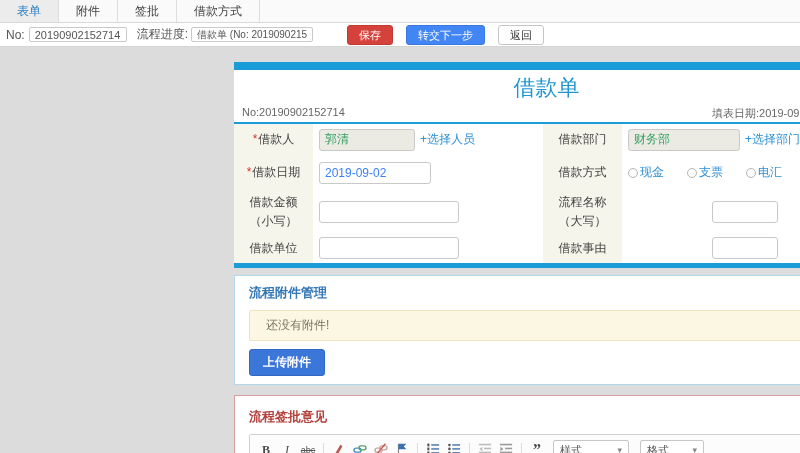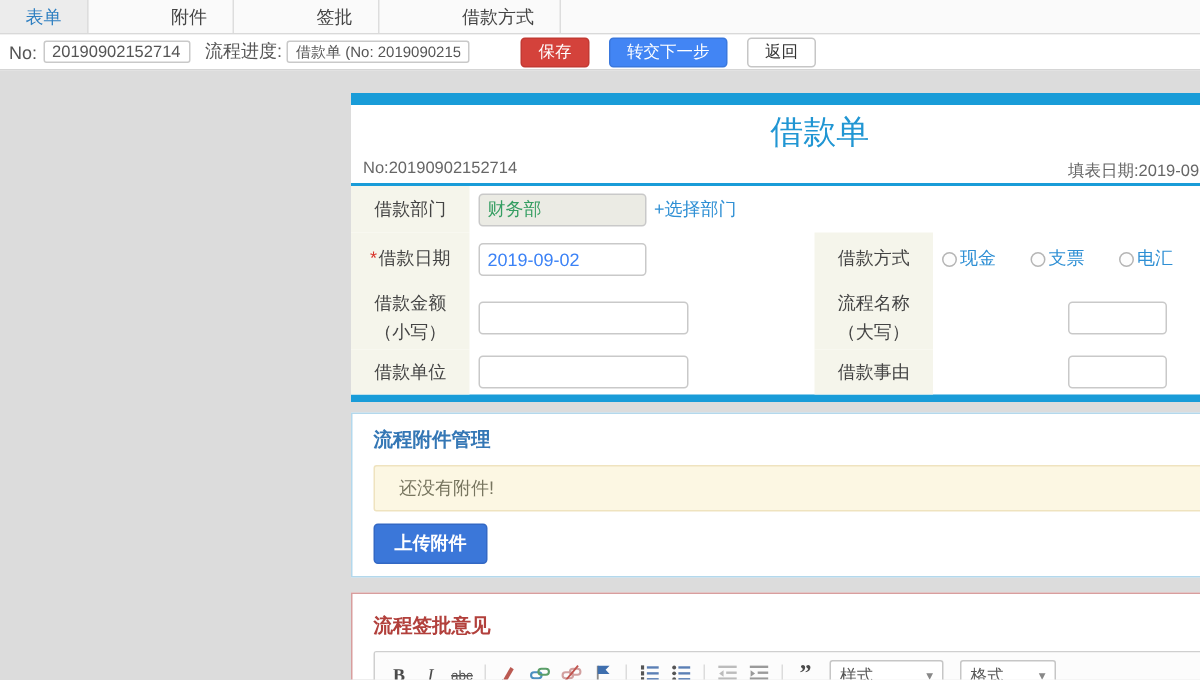--- a/index.html
+++ b/index.html
@@ -1,20 +1,20 @@
 <!DOCTYPE html>
 <html><head>
 <meta charset="utf-8">
 <style>
   * { margin:0; padding:0; box-sizing:border-box; }
   html,body { width:800px; height:453px; overflow:hidden; }
   body { font-family:"Liberation Sans","DejaVu Sans",sans-serif; background:#dcdcdc; position:relative; font-size:12px; color:#333; }
 
   
-  .tabbar { position:absolute; top:0; left:0; right:0; height:23px; background:#fafafa; border-bottom:1px solid #d9d9d9; display:flex;gap:38px; }
+  .tabbar { position:absolute; top:0; left:0; right:0; height:23px; background:#fafafa; border-bottom:1px solid #d9d9d9; display:flex; }
   .tab { padding:0 17px; line-height:22px; font-size:12px; color:#444; border-right:1px solid #ddd; cursor:pointer; }
   .tab.active { color:#2e7fc1; background:#ececec; }
 
   
   .cmdbar { position:absolute; top:23px; left:0; right:0; height:24px; background:#fff; border-bottom:1px solid #d5d5d5; display:flex; align-items:center; }
   .cmdbar .lbl { font-size:12px; color:#555; }
   .cmd-inp { height:15px; border:1px solid #c9c9c9; border-radius:2px; padding:0 5px; color:#555; background:#fff; }
   .btn { height:20px; line-height:18px; font-size:11px; border-radius:3px; border:1px solid transparent; cursor:pointer; padding:0 11px; }
   .btn-save { background:#d4423b; border-color:#c23a33; color:#fff; }
   .btn-next { background:#4285f4; border-color:#3a78dd; color:#fff; }
@@ -97,20 +97,29 @@
     <div class="form-panel">
       <div class="blue-bar-top"></div>
       <div class="form-title">借款单</div>
       <div class="meta">
         <span class="no-text">No:20190902152714</span>
         <span class="date-text">填表日期:2019-09-02 15:27:1</span>
       </div>
       <div class="blue-line"></div>
 
       <div class="frow r1">
+        <div class="fgroup-l">
+          <div class="flabel">
+              <span><span class="req">*</span><span>借款人</span></span>
+            </div>
+          <div class="ffield">
+            <input class="inp ro" style="width: 96px;" readonly="" value="郭清">
+            <a class="flink">+选择人员</a>
+          </div>
+        </div>
         <div class="fgroup-r">
           <div class="flabel">
               <span>借款部门</span>
             </div>
           <div class="ffield">
             <input class="inp ro" style="width: 112px;" readonly="" value="财务部">
             <a class="flink">+选择部门</a>
           </div>
         </div>
       </div>

